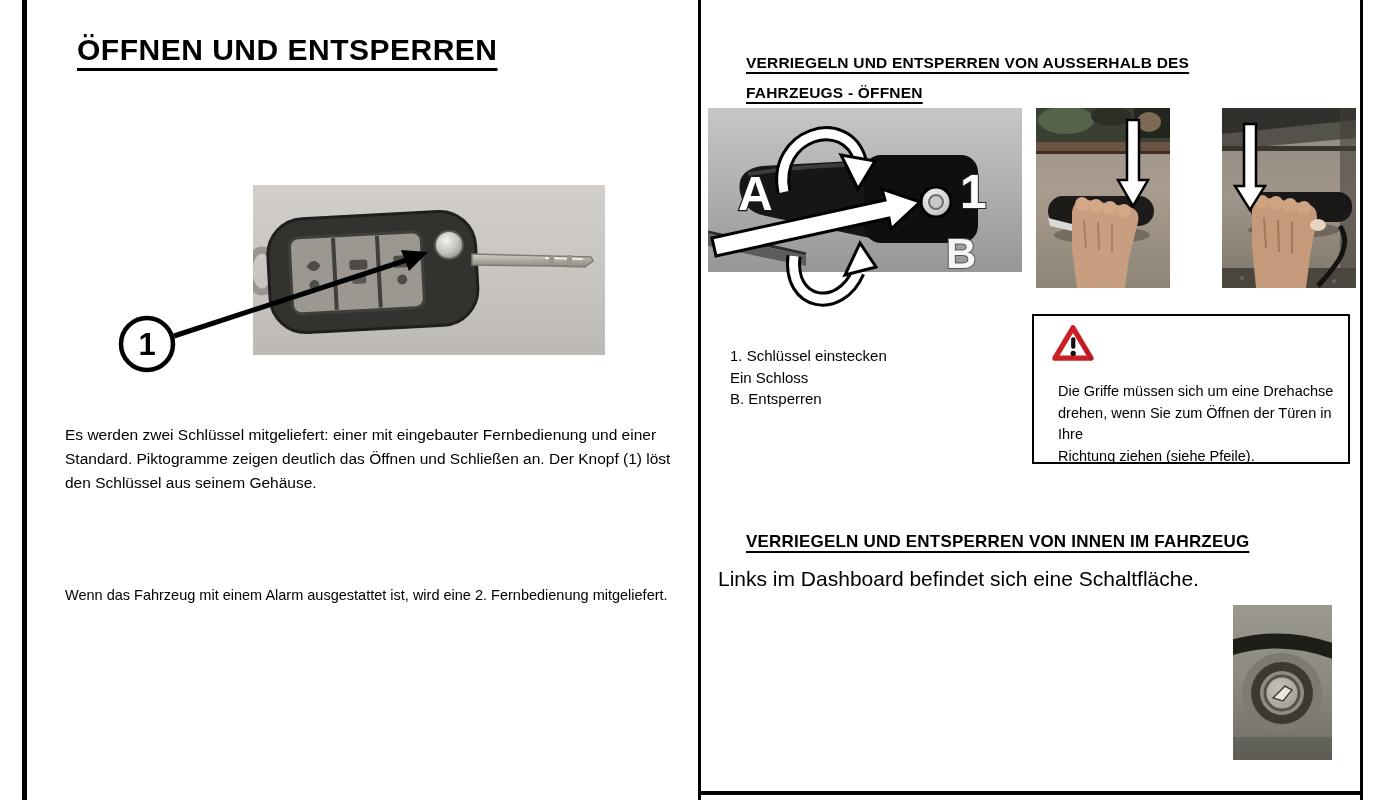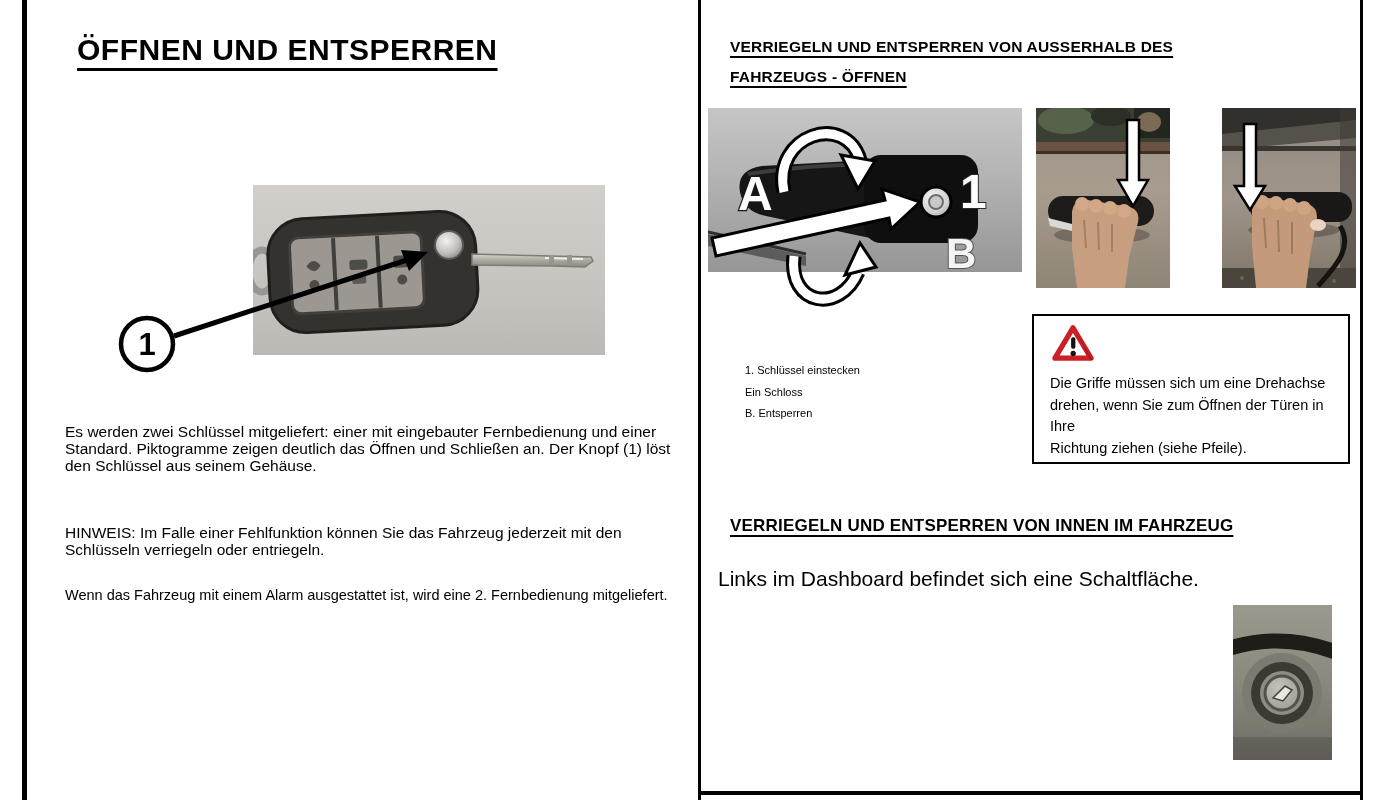--- a/index.html
+++ b/index.html
@@ -13,44 +13,44 @@
   .vline.mid{left:698px;width:3px;}
   .vline.right{left:1360px;width:3px;}
   .hline.bottom{position:absolute;left:701px;top:791px;width:659px;height:4px;background:#000;}
 
   .doc-title{
     position:absolute;left:65px;top:20px;margin:12px;
     font-size:30px;font-weight:bold;letter-spacing:.5px;line-height:36px;
     text-decoration:underline;text-decoration-thickness:3px;text-underline-offset:8px;
   }
   .para{position:absolute;white-space:pre-line;margin:0;}
-  .p-left{left:65px;width:640px;font-size:15.5px;line-height:17px;}
+  .p-left{left:65px;width:640px;font-size:15.5px;line-height:24px;}
   .p-left.small{font-size:14.5px;line-height:30px;width:660px;}
 
   .heading{
-    position:absolute;left:730px;margin:0;font-weight:bold;white-space:pre-line;
+    position:absolute;left:730px;margin:16px;font-weight:bold;white-space:pre-line;
     text-decoration:underline;text-decoration-thickness:2px;text-underline-offset:4px;
   }
   .h-outside{top:32px;font-size:15.5px;line-height:29.5px;letter-spacing:.2px;}
   .h-inside{top:515px;font-size:17px;line-height:22px;letter-spacing:.2px;}
 
   .lead{position:absolute;left:710px;top:559px;margin:8px;font-size:21px;line-height:24px;}
   .p-right{left:730px;width:460px;font-size:15.5px;line-height:29px;}
-  .captions{position:absolute;left:730px;top:345px;margin:15px;font-size:11px;line-height:21.5px;white-space:pre-line;}
+  .captions{position:absolute;left:730px;top:345px;margin:0;font-size:15px;line-height:21.5px;white-space:pre-line;}
 
   .fig{position:absolute;}
   .fig svg{display:block;}
 
   .warning-box{
     position:absolute;left:1032px;top:314px;width:318px;height:150px;
     border:2px solid #000;background:#fff;box-sizing:border-box;
   }
   .warning-box .w-icon{position:absolute;left:18px;top:8px;}
   .warning-box .w-text{
-    position:absolute;left:12px;top:53px;width:292px;margin:4px;
+    position:absolute;left:12px;top:53px;width:292px;margin:12px;
     font-size:14.5px;line-height:21.5px;white-space:pre-line;
   }
 </style>
 </head>
 <body>
 
 <div class="page">
 
   <div class="vline left"></div>
   <div class="vline mid"></div>
@@ -110,22 +110,20 @@
       <line x1="64" y1="101" x2="306" y2="22" stroke="#000" stroke-width="5"></line>
       <polygon points="318,17 291,15 299,36" fill="#000"></polygon>
       <circle cx="37" cy="109" r="26" fill="#fff" stroke="#000" stroke-width="4.5"></circle>
       <text x="37" y="120" text-anchor="middle" font-size="31" font-weight="bold" fill="#000">1</text>
     </svg>
   </div>
 
   <p class="para p-left" style="top:423px;">Es werden zwei Schlüssel mitgeliefert: einer mit eingebauter Fernbedienung und einer
 Standard. Piktogramme zeigen deutlich das Öffnen und Schließen an. Der Knopf (1) löst
 den Schlüssel aus seinem Gehäuse.</p>
-  <p class="para p-left" style="top:524px;">HINWEIS: Im Falle einer Fehlfunktion können Sie das Fahrzeug jederzeit mit den
-Schlüsseln verriegeln oder entriegeln.</p>
   <p class="para p-left small" style="top:580px;">Wenn das Fahrzeug mit einem Alarm ausgestattet ist, wird eine 2. Fernbedienung mitgeliefert.</p>
 
   <h2 class="heading h-outside">VERRIEGELN UND ENTSPERREN VON AUSSERHALB DES
 FAHRZEUGS - ÖFFNEN</h2>
 
   <div class="fig" style="left:708px;top:108px;">
     <svg width="314" height="200" viewBox="0 0 314 200">
       <defs>
         <linearGradient id="hbg" x1="0" y1="0" x2="0" y2="1">
           <stop offset="0" stop-color="#c6c6c6"></stop>

